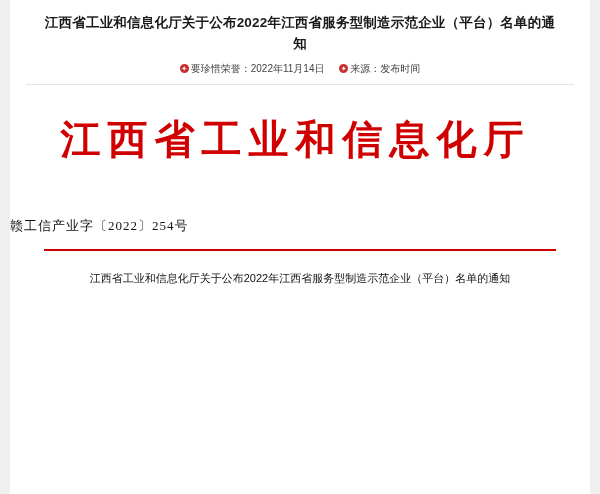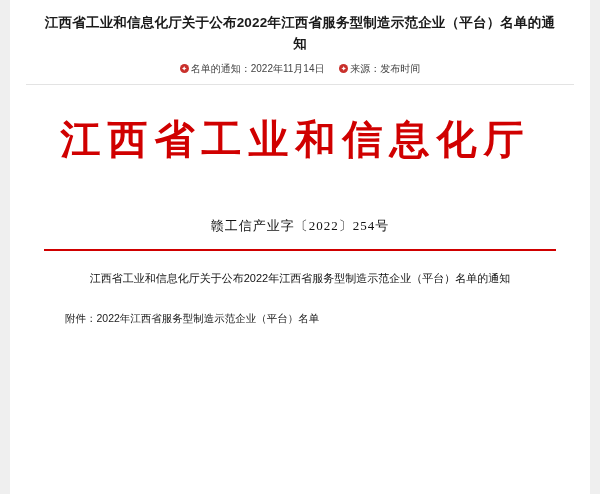--- a/index.html
+++ b/index.html
@@ -68,21 +68,21 @@
     color: #d00000;
     font-family: "Liberation Serif", serif;
     font-weight: bold;
     font-size: 40px;
     letter-spacing: 7px;
     line-height: 58px;
     text-indent: 7px;
     white-space: nowrap;
   }
   .docnum {
-    text-align: center;
+    text-align: left;
     font-size: 13px;
     color: #111;
     padding: 38px 0 14px 0;
     letter-spacing: 1px;
     font-family: "Liberation Serif", serif;
   }
   .red-rule {
     height: 2px;
     background: #d00000;
     margin: 0 34px;
@@ -134,37 +134,36 @@
 <div class="page">
   <div class="sidebar-left"></div>
   <div class="sidebar-right"></div>
 
   <div class="inner">
 
     <div class="doc-title">江西省工业和信息化厅关于公布2022年江西省服务型制造示范企业（平台）名单的通知</div>
 
     <div class="meta-row">
       <span class="meta-item">
-        <span class="meta-icon">✦</span><span>名单的通知：2022年11月14日</span>
+        <span class="meta-icon">✦</span><span>要珍惜荣誉：2022年11月14日</span>
       </span>
       <span class="meta-item">
         <span class="meta-icon">✦</span><span>来源：发布时间</span>
       </span>
     </div>
 
     <div class="divider"></div>
 
     <div class="redhead-wrap">
       <div class="redhead">江西省工业和信息化厅</div>
     </div>
 
     <div class="docnum">赣工信产业字〔2022〕254号</div>
 
     <div class="red-rule"></div>
 
     <div class="subject">江西省工业和信息化厅关于公布2022年江西省服务型制造示范企业（平台）名单的通知</div>
 
     <div class="body">
-      <p class="indent">附件：2022年江西省服务型制造示范企业（平台）名单</p>
     </div>
 
   </div>
 </div>
 
 </body></html>

